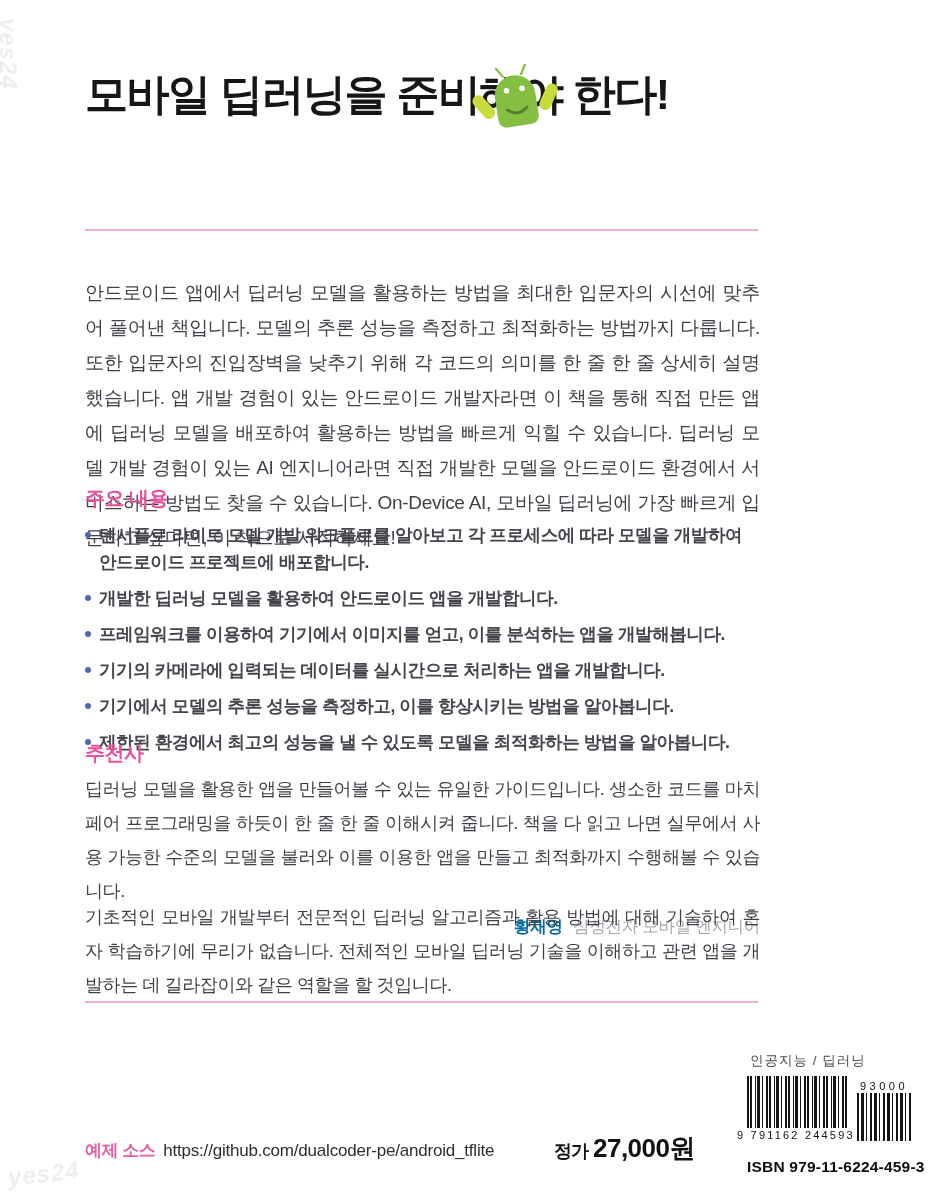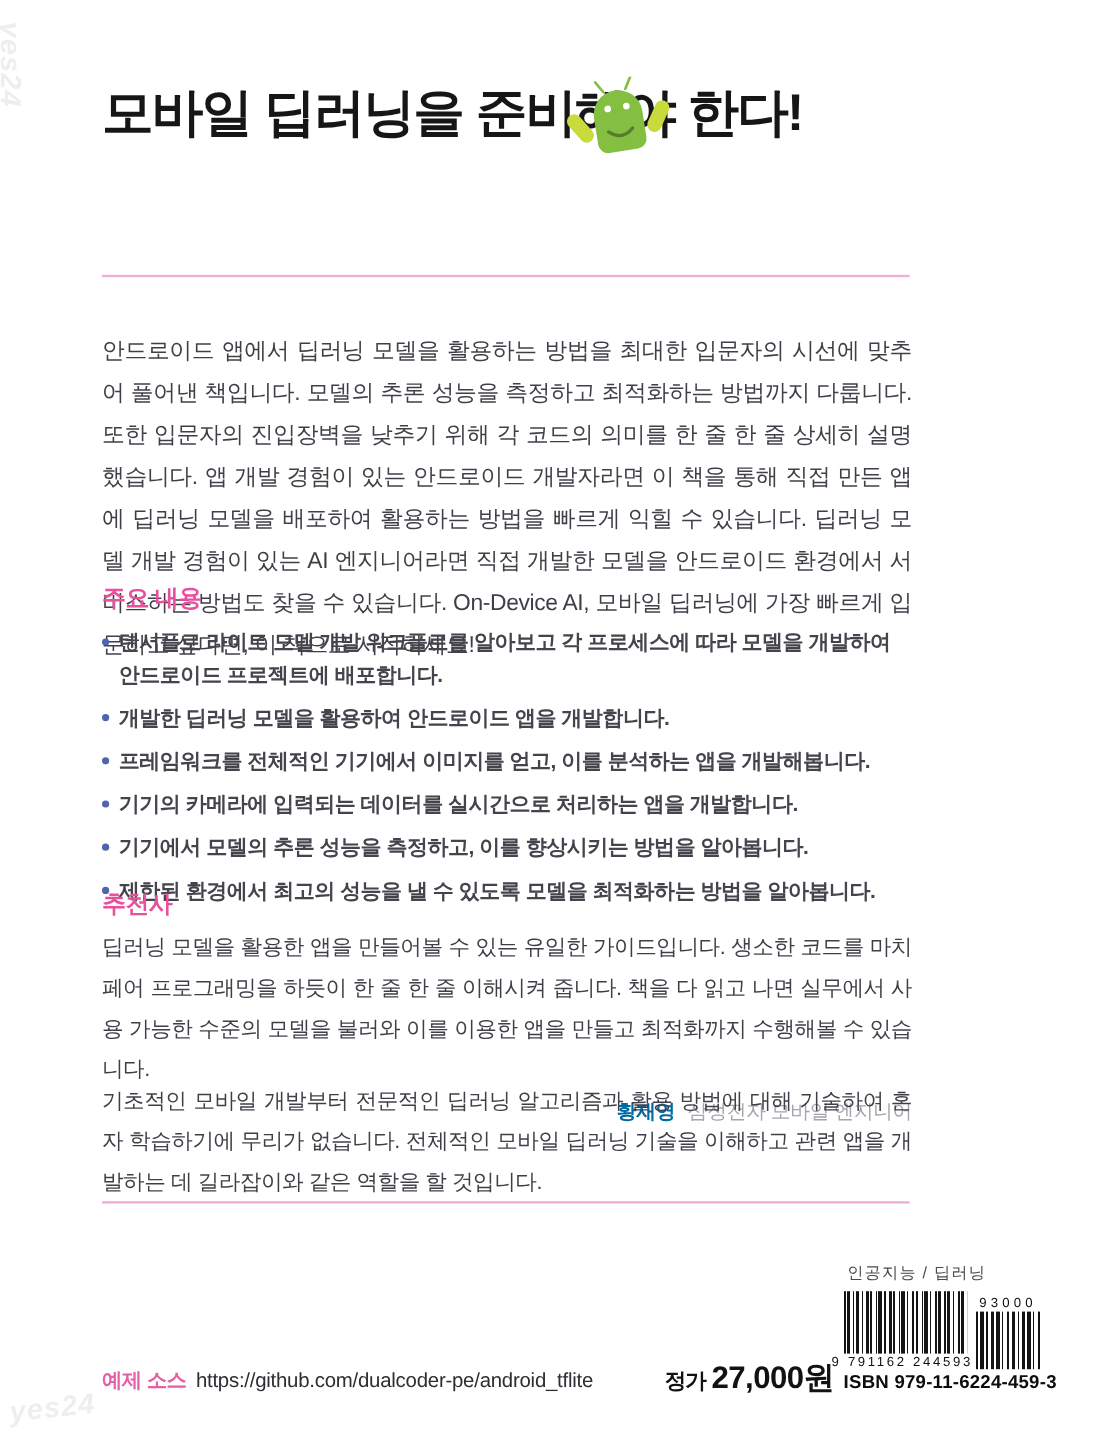--- a/index.html
+++ b/index.html
@@ -49,36 +49,36 @@
   
   .source{position:absolute;left:85px;top:1139px;font-size:17px;white-space:nowrap;}
   .source-label{color:#e560a6;font-weight:600;letter-spacing:-0.5px;margin-right:8px;}
   .source-url{color:#2d2d32;letter-spacing:-0.2px;}
 
   .price{position:absolute;left:540px;top:1131px;width:155px;text-align:right;color:#121212;white-space:nowrap;}
   .price-label{font-size:18px;font-weight:700;letter-spacing:-1px;}
   .price-value{font-size:26px;font-weight:600;letter-spacing:-0.5px;margin-left:5px;}
 
   
-  .bookinfo{position:absolute;left:688px;top:1052px;width:190px;}
+  .bookinfo{position:absolute;left:732px;top:1052px;width:190px;}
   .category{margin-left:18px;color:#4a4a4a;font-size:13.5px;letter-spacing:1px;margin-bottom:6px;}
   .codes{display:flex;align-items:flex-end;}
   .ean{width:103px;margin-left:15px;}
   .bars-main{height:52px;
     background:
       repeating-linear-gradient(90deg,#141414 0 2px,#ffffff 2px 3px,#141414 3px 5px,#ffffff 5px 8px,
         #141414 8px 9px,#ffffff 9px 10px,#141414 10px 13px,#ffffff 13px 15px,#141414 15px 16px,#ffffff 16px 19px);}
   .ean-digits{margin-left:-10px;margin-top:1px;font-size:11px;letter-spacing:2.2px;color:#111;white-space:nowrap;}
   .addon{width:54px;margin-left:7px;}
   .addon-code{font-size:11px;letter-spacing:3.5px;color:#111;text-align:center;margin-bottom:1px;}
   .bars-addon{height:48px;
     background:
       repeating-linear-gradient(90deg,#141414 0 2px,#ffffff 2px 4px,#141414 4px 7px,#ffffff 7px 9px,
         #141414 9px 10px,#ffffff 10px 13px);}
-  .isbn{margin-left:15px;margin-top:3px;color:#0d0d0d;font-size:15.5px;font-weight:700;letter-spacing:0.2px;white-space:nowrap;}
+  .isbn{margin-left:15px;margin-top:17px;color:#0d0d0d;font-size:15.5px;font-weight:700;letter-spacing:0.2px;white-space:nowrap;}
 </style>
 </head>
 <body>
 
 <div id="page">
 
   <div class="wm wm-top">yes24</div>
   <div class="wm wm-bottom">yes24</div>
 
   <div class="title">
@@ -109,21 +109,21 @@
       <span class="dot"></span>
       <span class="topic-text">텐서플로 라이트 모델 개발 워크플로를 알아보고 각 프로세스에 따라 모델을 개발하여
 안드로이드 프로젝트에 배포합니다.</span>
     </div>
     <div class="topic">
       <span class="dot"></span>
       <span class="topic-text">개발한 딥러닝 모델을 활용하여 안드로이드 앱을 개발합니다.</span>
     </div>
     <div class="topic">
       <span class="dot"></span>
-      <span class="topic-text">프레임워크를 전체적인 기기에서 이미지를 얻고, 이를 분석하는 앱을 개발해봅니다.</span>
+      <span class="topic-text">프레임워크를 이용하여 기기에서 이미지를 얻고, 이를 분석하는 앱을 개발해봅니다.</span>
     </div>
     <div class="topic">
       <span class="dot"></span>
       <span class="topic-text">기기의 카메라에 입력되는 데이터를 실시간으로 처리하는 앱을 개발합니다.</span>
     </div>
     <div class="topic">
       <span class="dot"></span>
       <span class="topic-text">기기에서 모델의 추론 성능을 측정하고, 이를 향상시키는 방법을 알아봅니다.</span>
     </div>
     <div class="topic">

